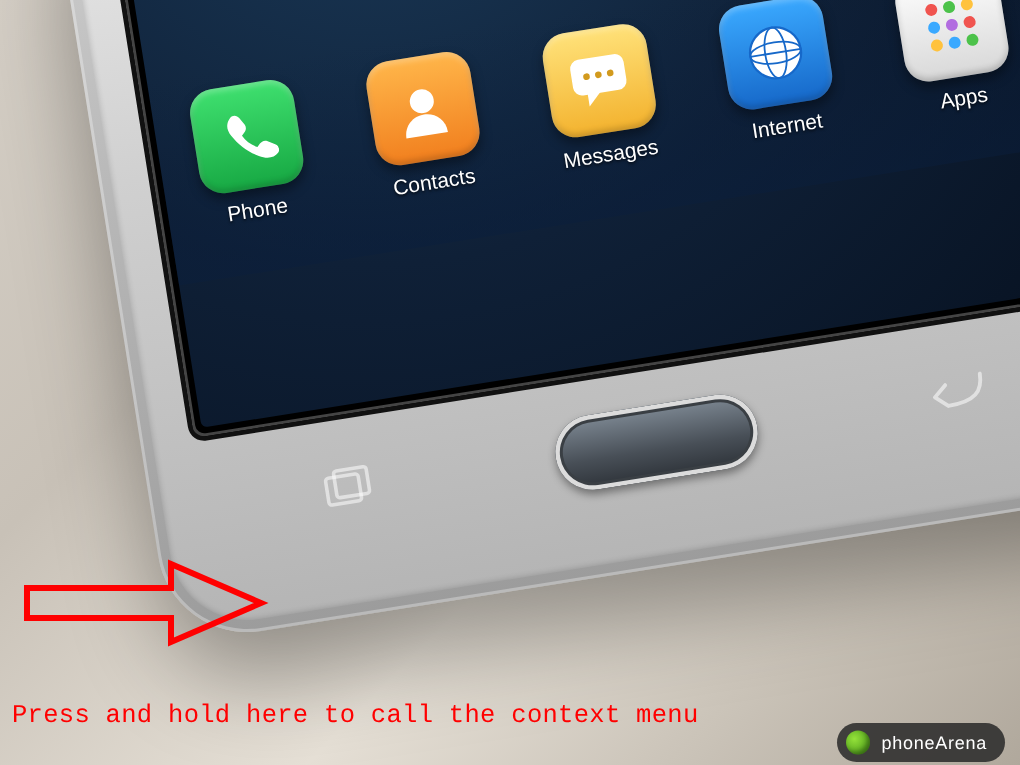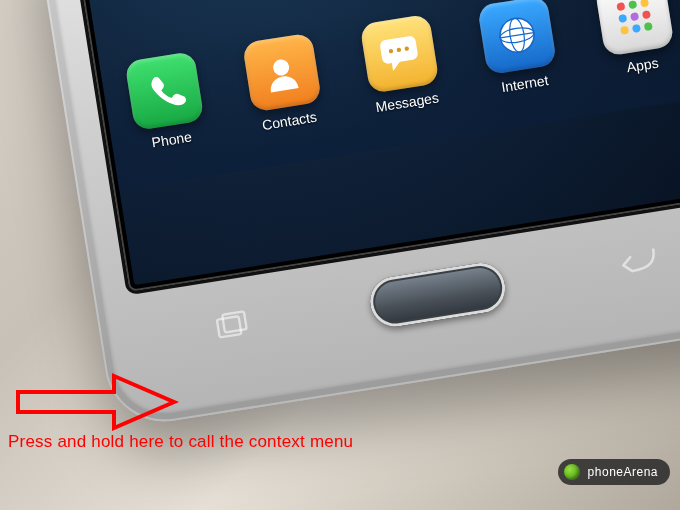--- a/index.html
+++ b/index.html
@@ -118,31 +118,31 @@
   .cap-back { right: 80px; }
   
   .annot-arrow {
     position: absolute;
     left: 14px;
     top: 356px;
   }
   .annot-text {
     position: absolute;
     left: 8px;
-    top: 432px;
+    top: 468px;
     color: #ff0000;
     font-size: 17px;
-    font-family: Liberation Sans, sans-serif;
+    font-family: Liberation Mono, monospace;
     letter-spacing: 0.2px;
   }
   
   .watermark {
     position: absolute;
     right: 10px;
-    bottom: 25px;
+    bottom: 2px;
     height: 26px;
     padding: 0 12px 12px 30px;
     border-radius: 13px;
     background: rgba(40,40,40,0.85);
     color: #fff;
     font-size: 12px;
     line-height: 26px;
     letter-spacing: 0.5px;
   }
   .watermark::before {

